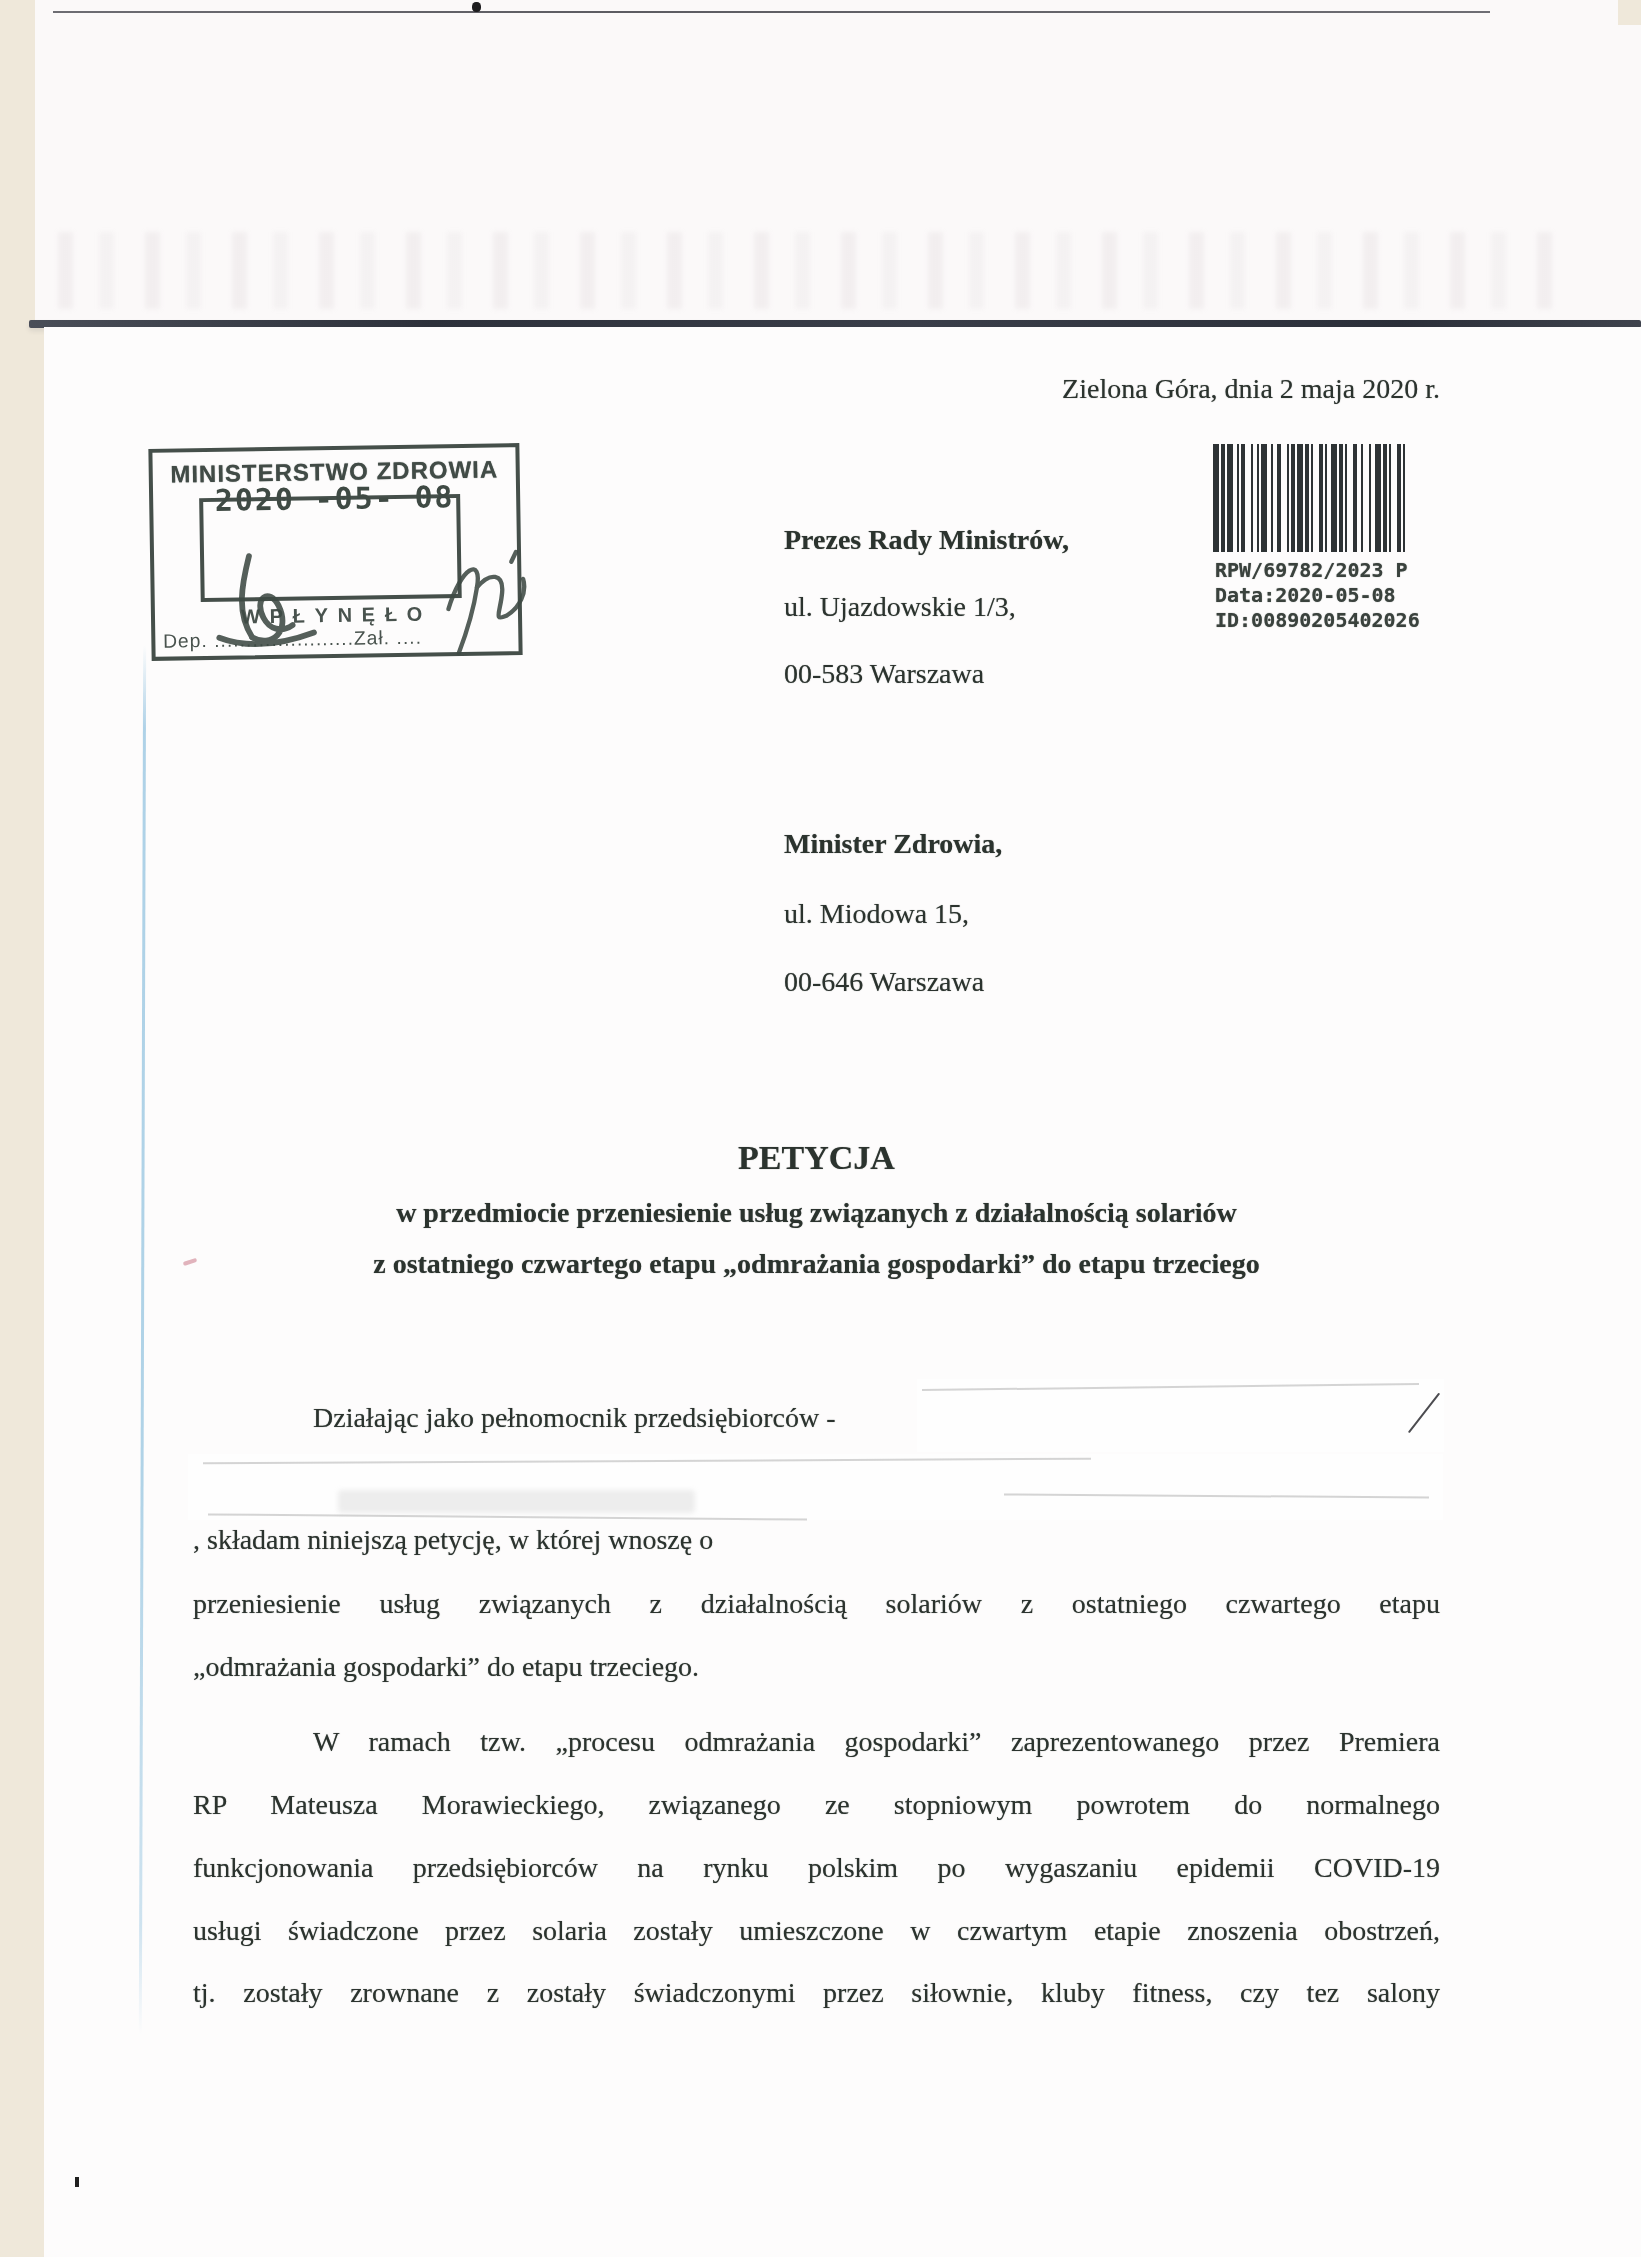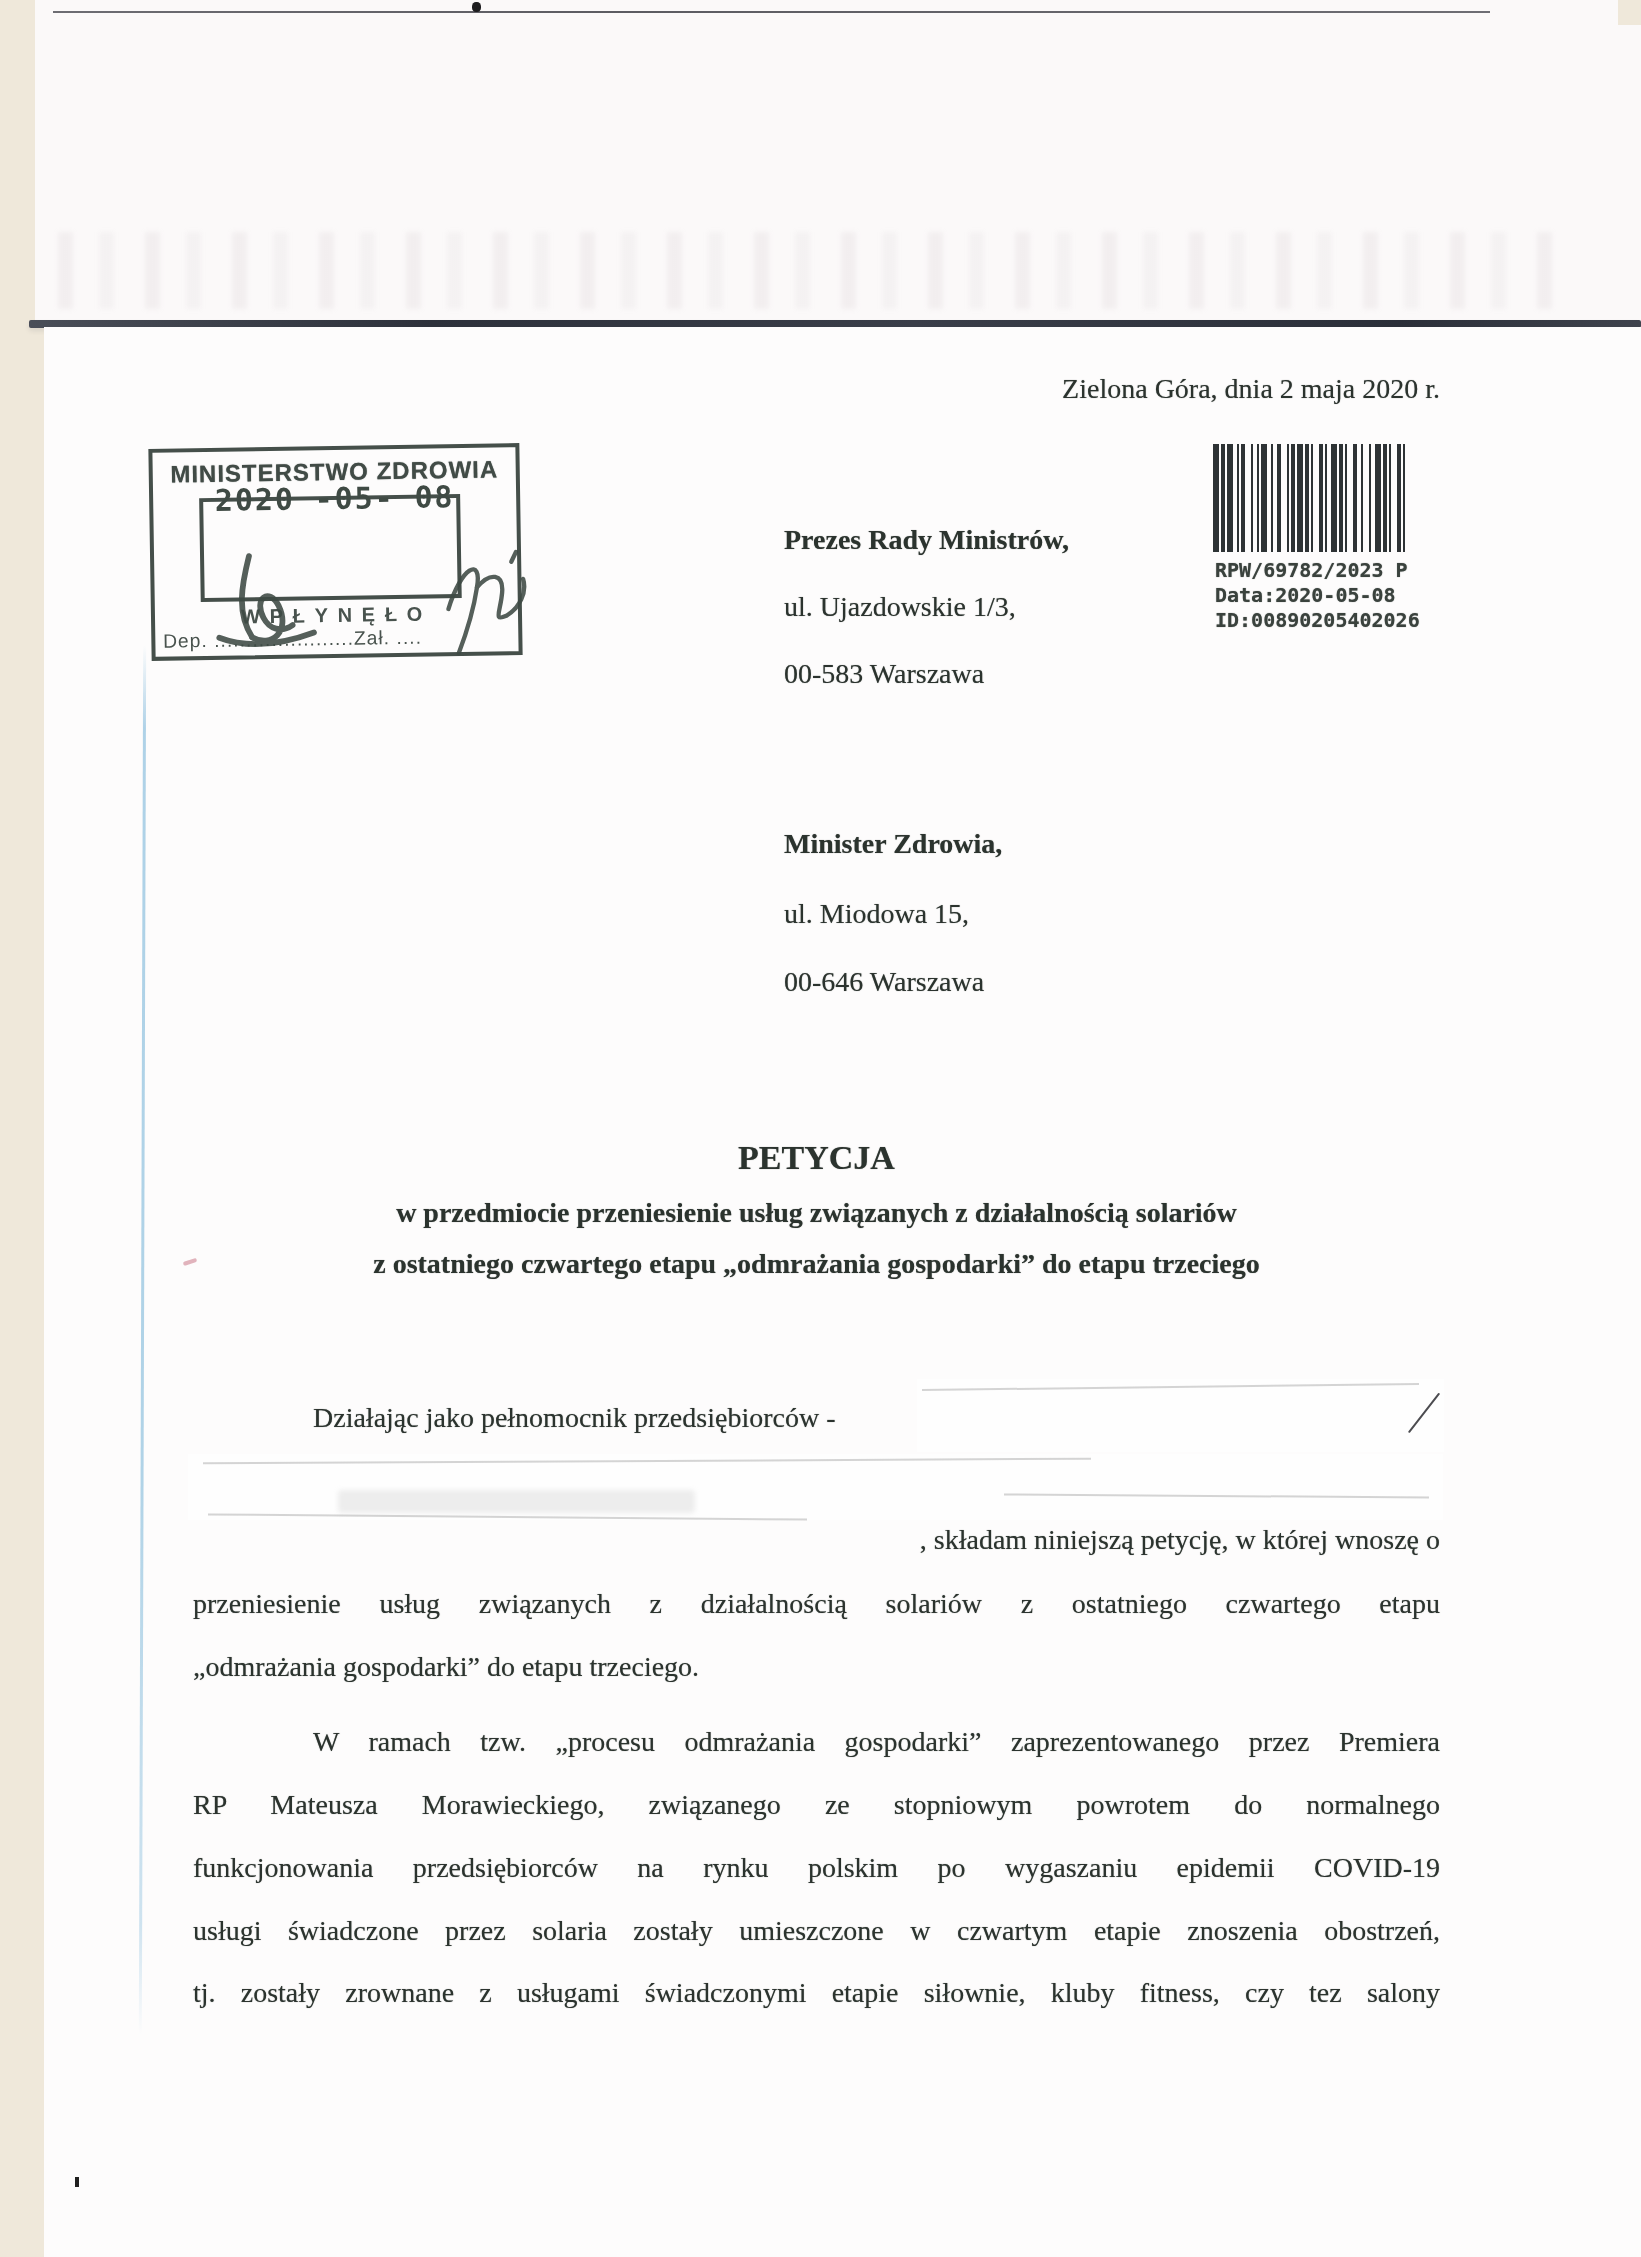--- a/index.html
+++ b/index.html
@@ -99,21 +99,21 @@
   .bc-text{
     font-family:"DejaVu Sans Mono", monospace;
     font-weight:bold;color:#3a423d;font-size:20px;letter-spacing:0px;
     white-space:nowrap;text-shadow:0 0 1px rgba(58,66,61,0.7);
   }
   
   .center{left:193px;width:1247px;text-align:center;}
   
   .bodyline{left:193px;width:1247px;}
   .just{text-align:justify;text-align-last:justify;}
-  .right{text-align:right;}
+  .right{}
   
   .redact{background:#fefefe;}
   .smudge{background:#c6c6c6;height:1.5px;opacity:0.75;}
   .ghost{
     background:rgba(140,140,142,0.15);filter:blur(2.9px);border-radius:3.9px;
   }
   .penmark{background:#4c4c50;width:2.4px;border-radius:1.9px;}
 </style>
 </head>
 <body>
@@ -236,14 +236,14 @@
 <div class="abs penmark" style="left:1423px;top:1388px;height:50px;transform:rotate(38deg);"></div>
 
 <div class="abs txt bodyline right" style="top:1524px;">, składam niniejszą petycję, w której wnoszę o</div>
 <div class="abs txt bodyline just" style="top:1588px;">przeniesienie usług związanych z działalnością solariów z ostatniego czwartego etapu</div>
 <div class="abs txt bodyline" style="top:1651px;">„odmrażania gospodarki” do etapu trzeciego.</div>
 
 <div class="abs txt bodyline just" style="top:1726px;text-indent:120px;">W ramach tzw. „procesu odmrażania gospodarki” zaprezentowanego przez Premiera</div>
 <div class="abs txt bodyline just" style="top:1789px;">RP Mateusza Morawieckiego, związanego ze stopniowym powrotem do normalnego</div>
 <div class="abs txt bodyline just" style="top:1852px;">funkcjonowania przedsiębiorców na rynku polskim po wygaszaniu epidemii COVID-19</div>
 <div class="abs txt bodyline just" style="top:1915px;">usługi świadczone przez solaria zostały umieszczone w czwartym etapie znoszenia obostrzeń,</div>
-<div class="abs txt bodyline just" style="top:1977px;">tj. zostały zrownane z usługami świadczonymi etapie siłownie, kluby fitness, czy tez salony</div>
+<div class="abs txt bodyline just" style="top:1977px;">tj. zostały zrownane z zostały świadczonymi przez siłownie, kluby fitness, czy tez salony</div>
 
 
 </body></html>

